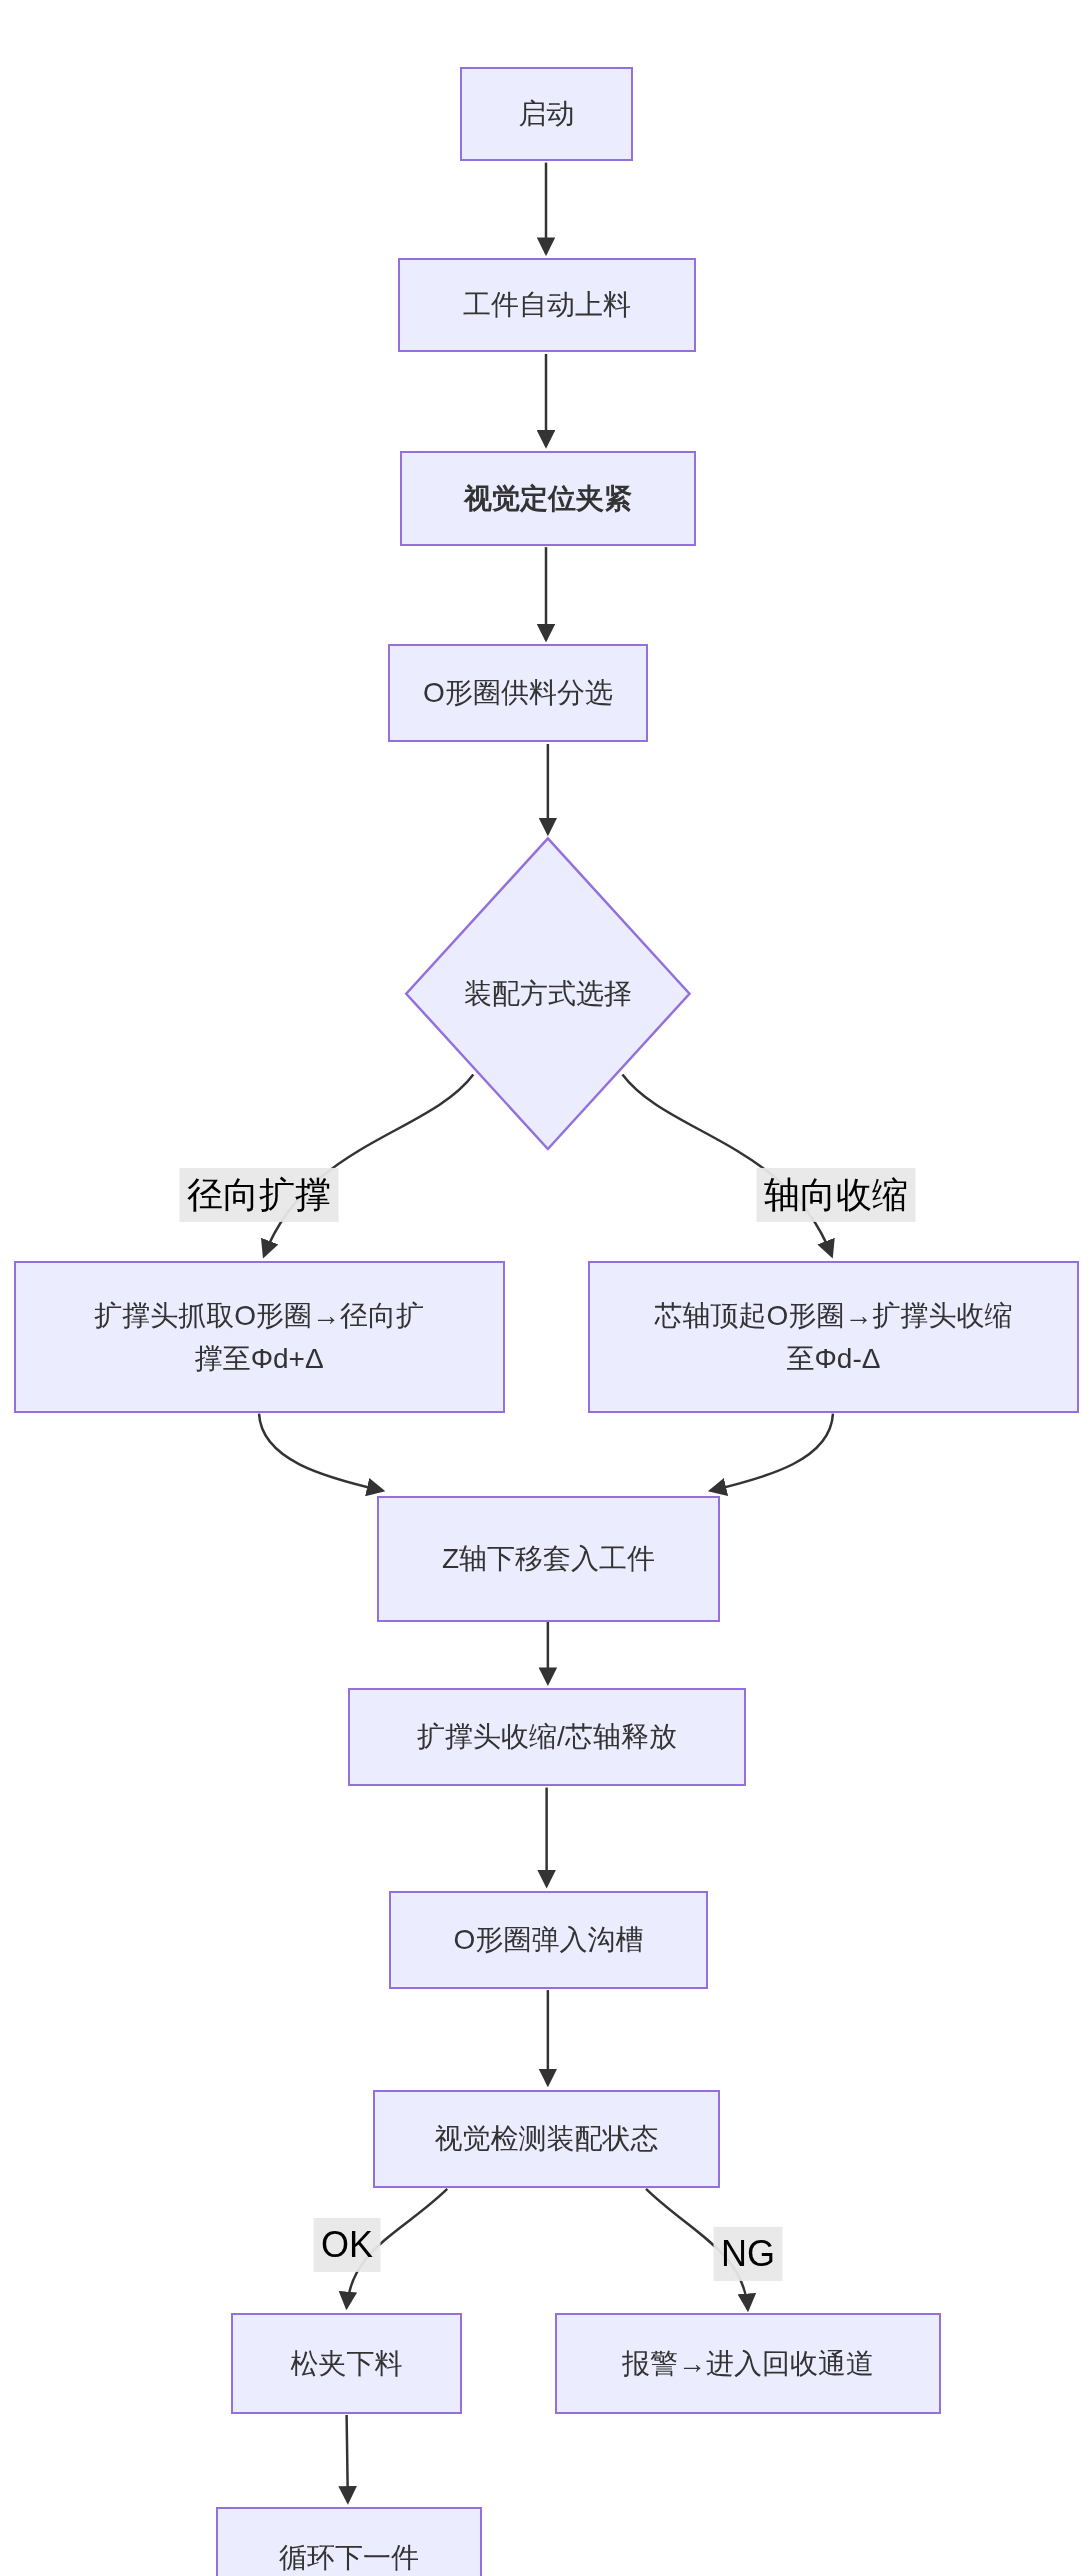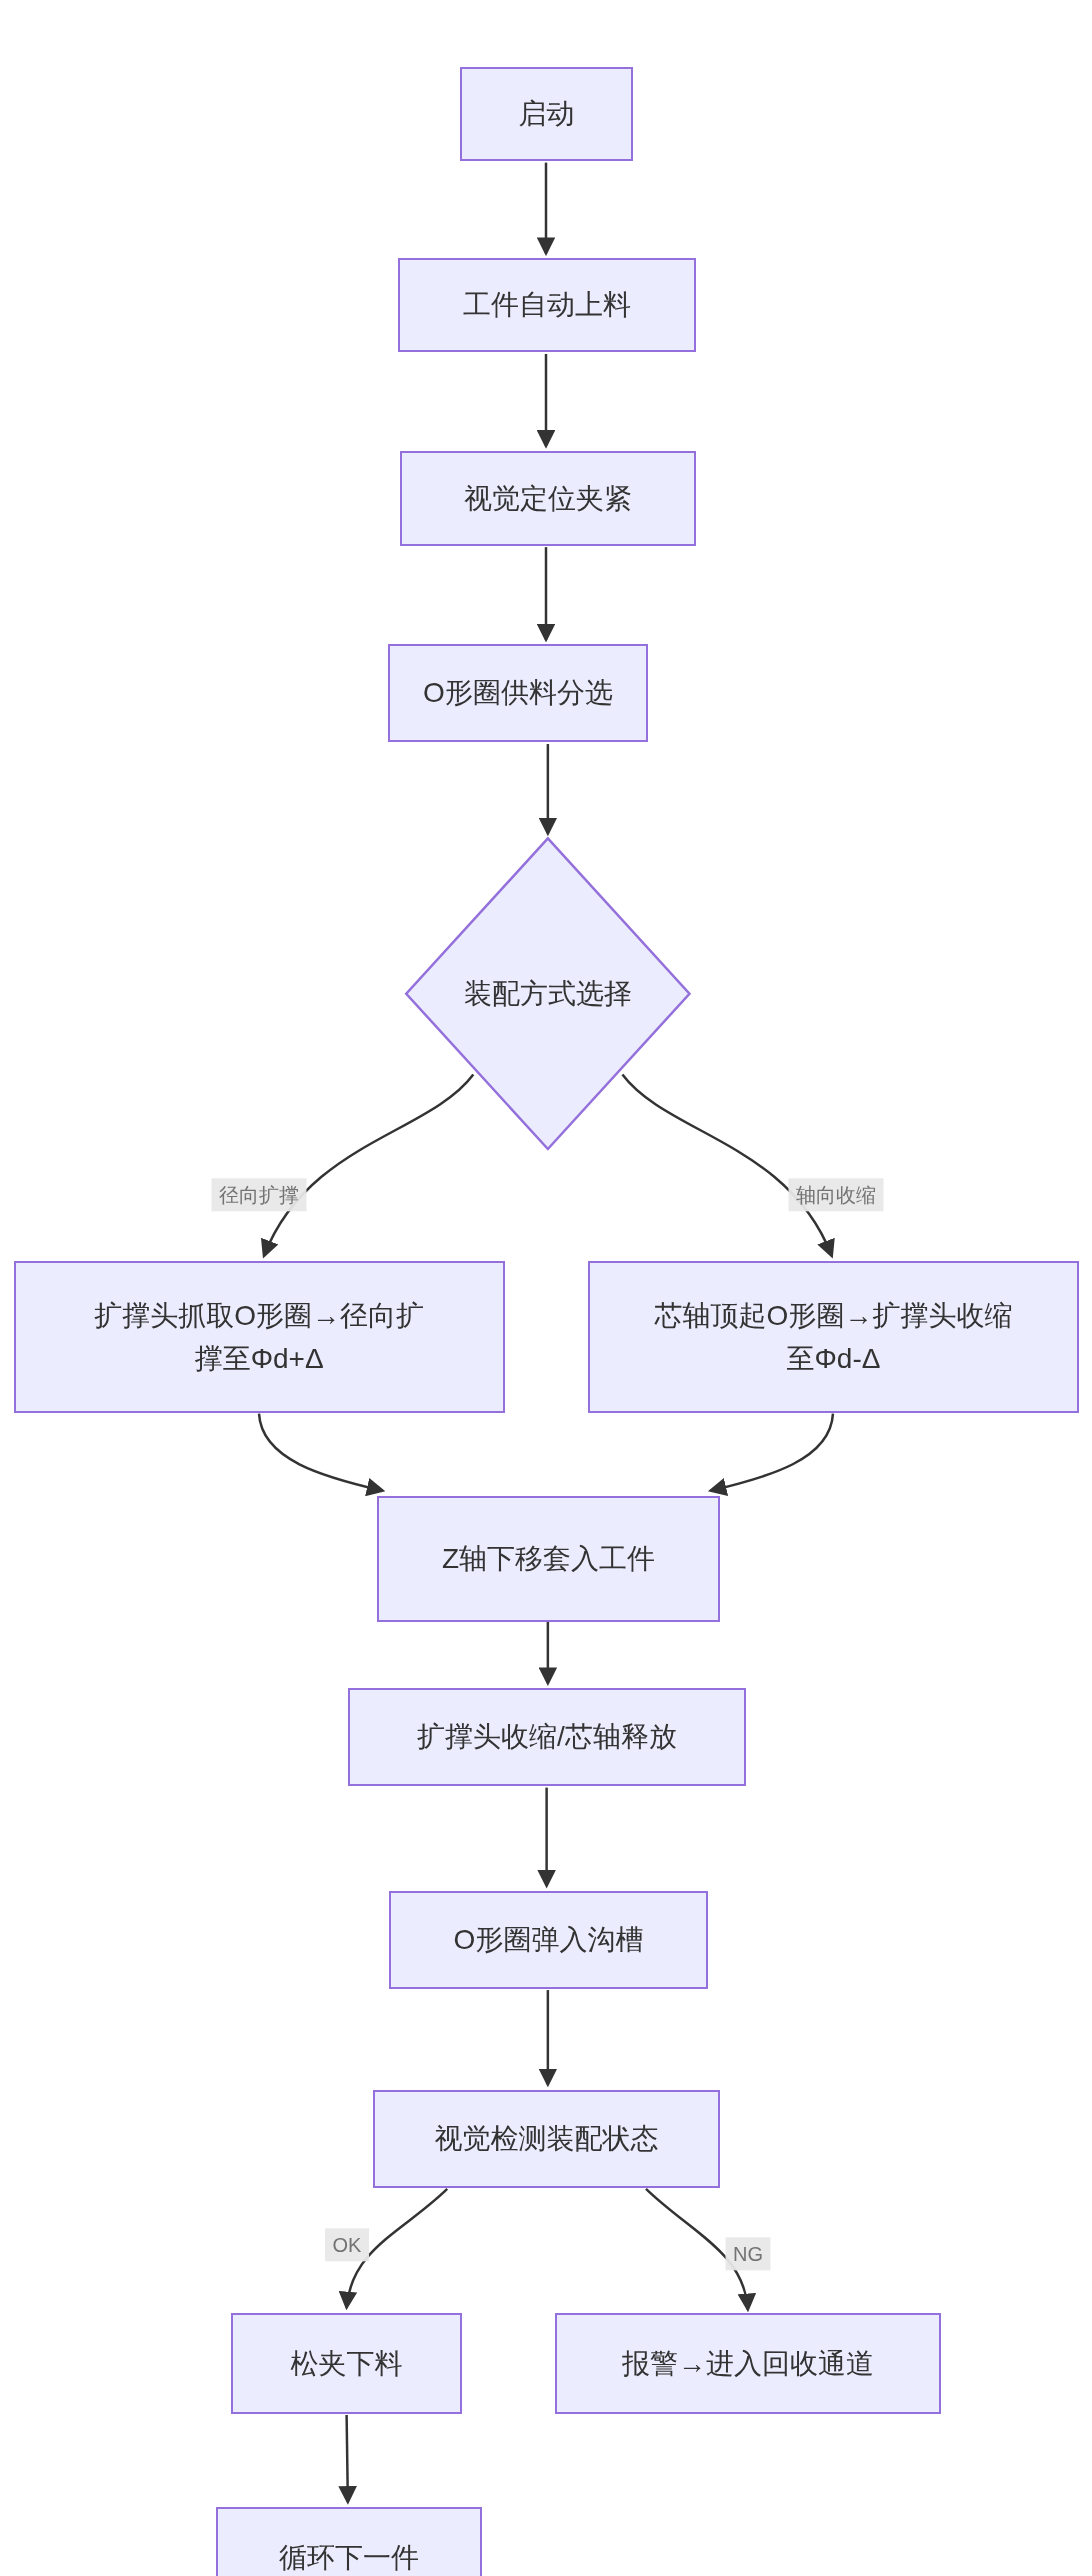--- a/index.html
+++ b/index.html
@@ -59,23 +59,23 @@
     justify-content: center;
     text-align: center;
     font-size: 28px;
     color: #333333;
   }
   .edge-label {
     position: absolute;
     transform: translate(-50%, -50%);
     background: rgba(232,232,232,0.94);
     padding: 3.7px 7.5px;
-    font-size: 20px;
+    font-size: 36px;
     line-height: 1.3;
-    color: #737373;
+    color: #000000;
     white-space: nowrap;
   }
 </style>
 </head>
 <body>
 
 <div class="canvas">
 
   <svg class="edge-layer" viewBox="0 0 1758 4146" xmlns="http://www.w3.org/2000/svg">
     <defs>
@@ -108,21 +108,21 @@
   </svg>
 
   <div class="node" style="left:460px; top:18.6px; width:173px; height:94px;">
     <span class="line">启动</span>
   </div>
 
   <div class="node" style="left:398px; top:210px; width:298px; height:94px;">
     <span class="line">工件自动上料</span>
   </div>
 
-  <div class="node" style="left:400px; top:403px; width:296px; height:95px;">
+  <div class="node" style="left:400px; top:403px; width:296px; height:95px;font-weight:bold;">
     <span class="line">视觉定位夹紧</span>
   </div>
 
   <div class="node" style="left:388px; top:596px; width:260px; height:98px;">
     <span class="line">O形圈供料分选</span>
   </div>
 
   <div class="diamond-label" style="left:436px; top:920px; width:224px; height:52px;">
     <span>装配方式选择</span>
   </div>

